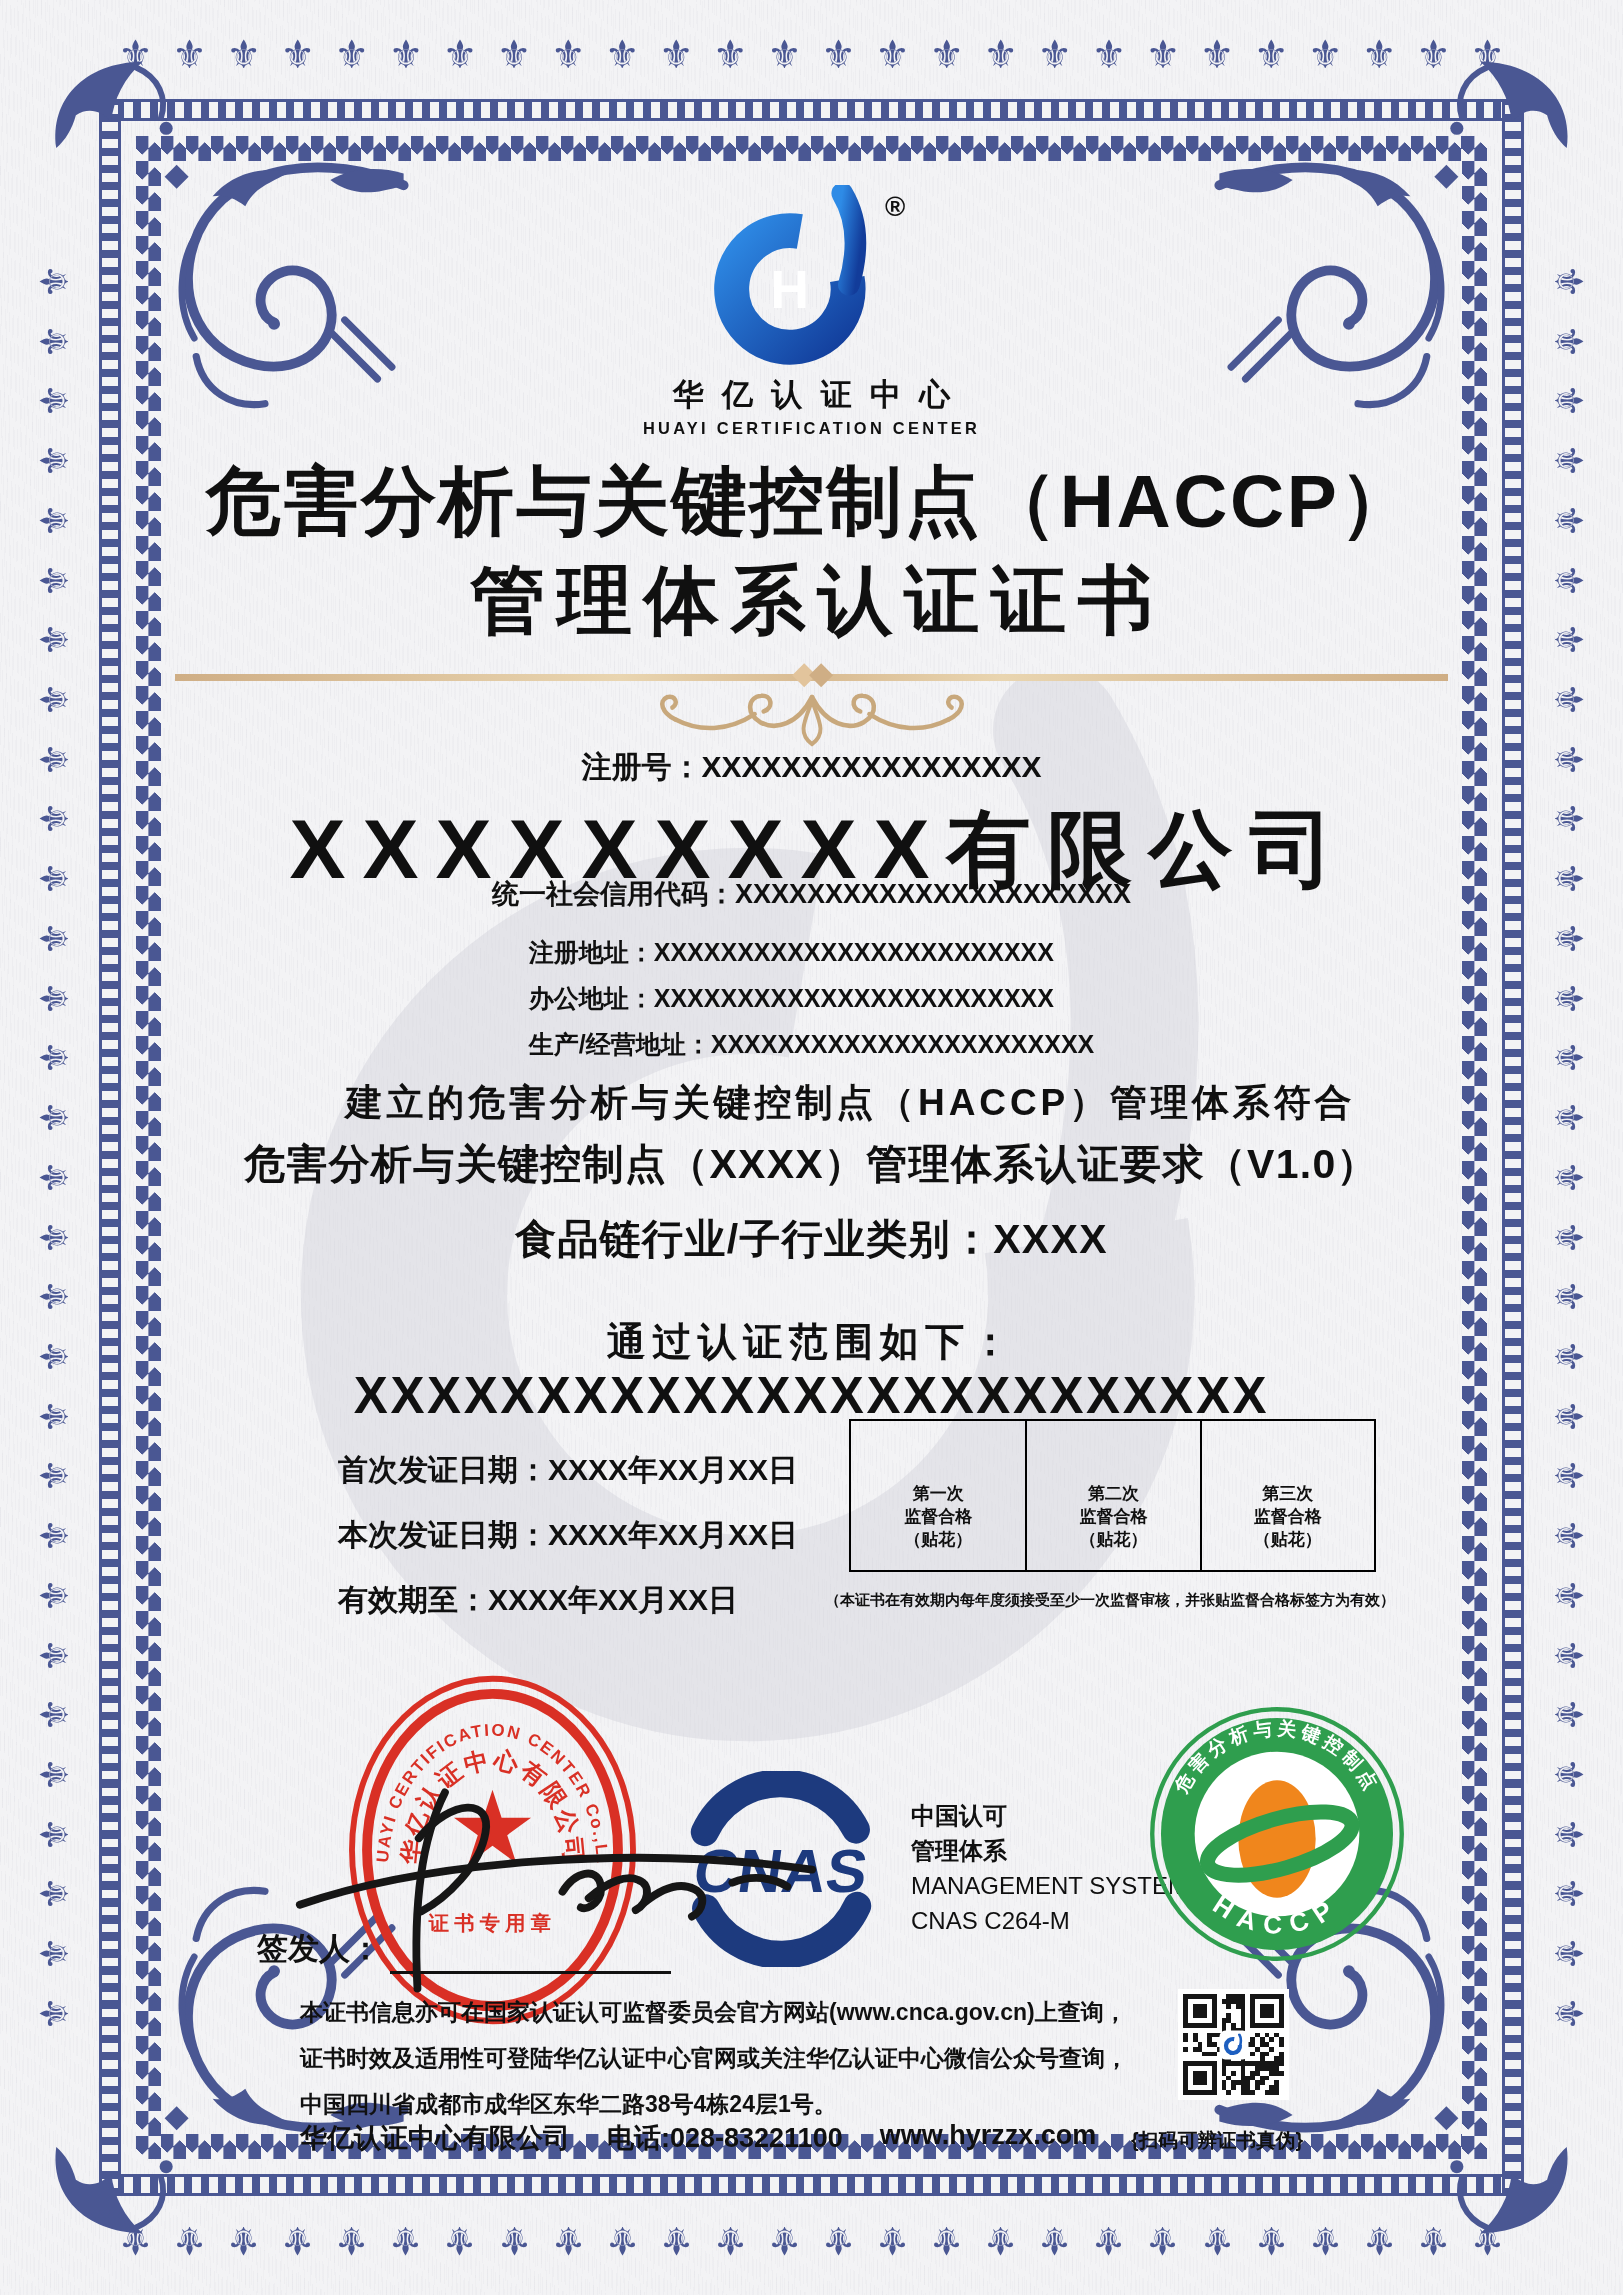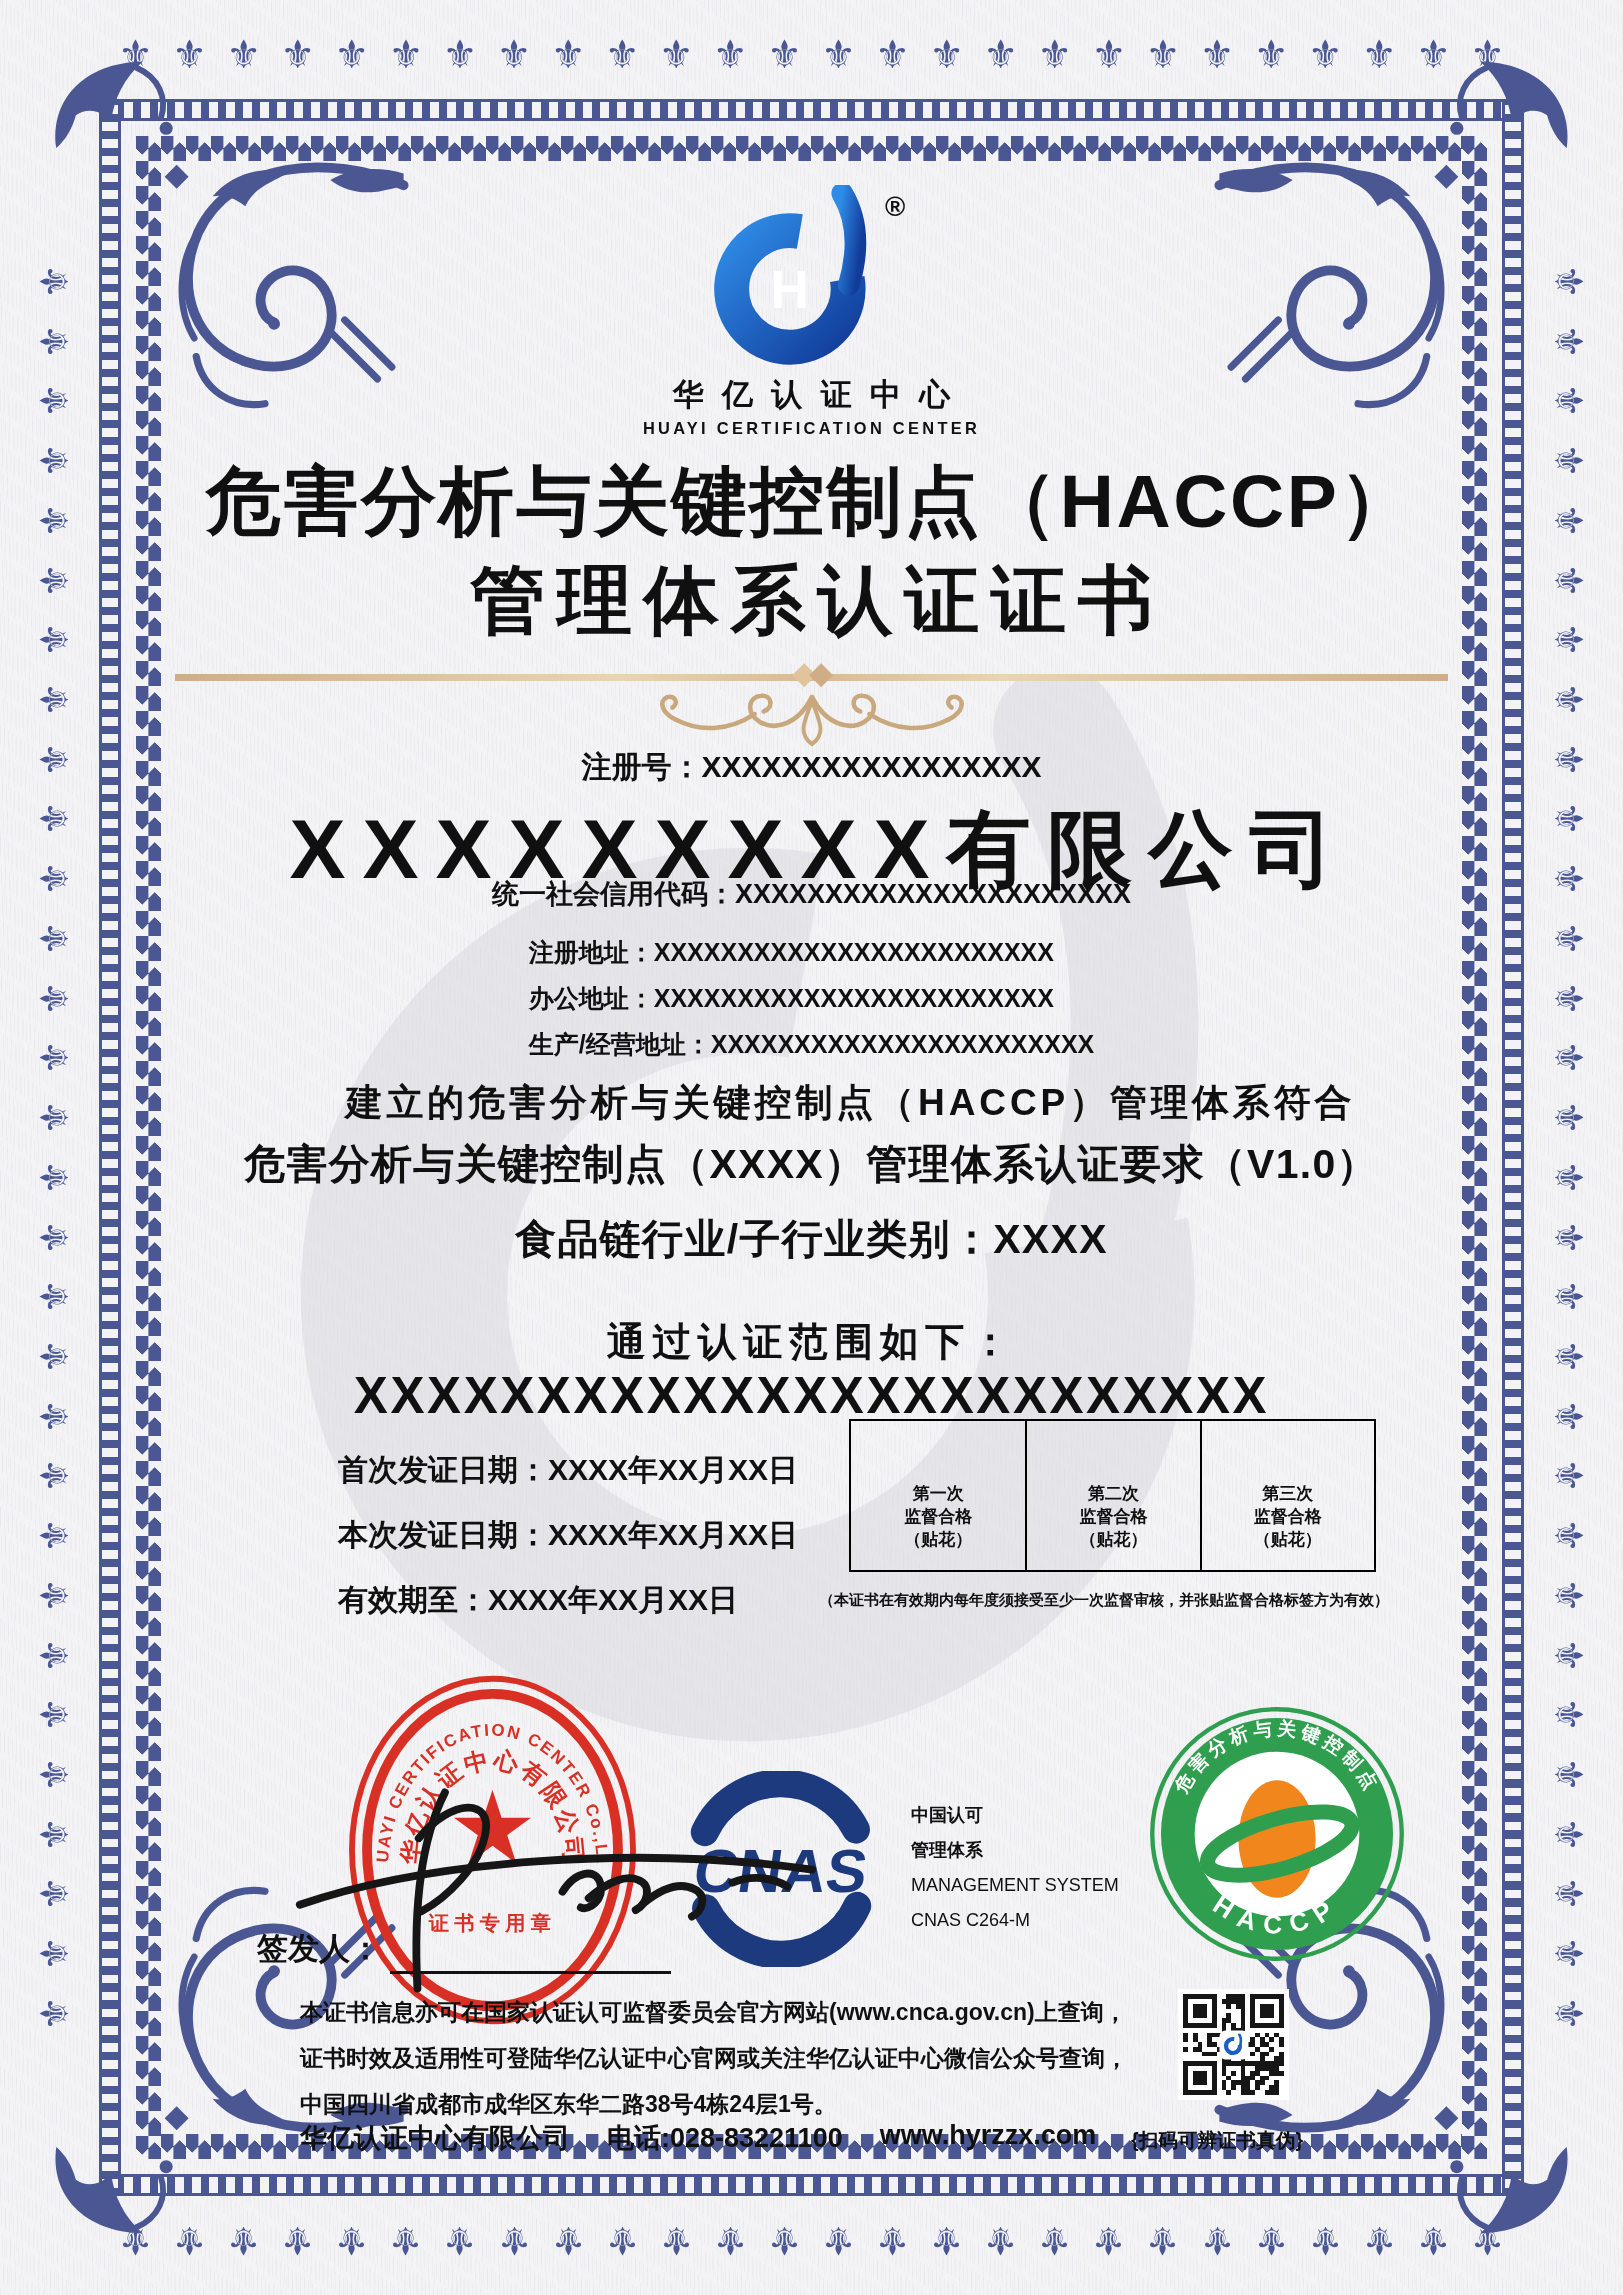--- a/index.html
+++ b/index.html
@@ -58,24 +58,24 @@
   .standard{top:1137px;font-size:41px;font-weight:900;letter-spacing:1.3px;}
   .category{top:1212px;font-size:41px;font-weight:900;letter-spacing:1.3px;}
   .scope-h{top:1315px;font-size:39px;font-weight:800;letter-spacing:6.5px;}
   .scope-v{top:1366px;font-size:51px;font-weight:700;letter-spacing:2.6px;}
   .dates{left:306px;top:1437px;font-size:30px;font-weight:700;line-height:65px;white-space:nowrap;margin-left:32px;}
   .sup-table{left:849px;top:1419px;width:523px;height:149px;display:grid;grid-template-columns:1fr 1fr 1fr;
     border:2.6px solid #000;background:transparent;}
   .sup-cell{border-left:2px solid #000;display:flex;flex-direction:column;justify-content:flex-end;
     align-items:center;font-size:17px;font-weight:700;padding:19px 0;}
   .sup-cell:first-child{border-left:none;}
-  .sup-note{left:819px;top:1591px;width:582px;font-size:15px;font-weight:700;text-align:left;}
+  .sup-note{left:819px;top:1591px;width:582px;font-size:15px;font-weight:700;text-align:center;}
   .signer{left:257px;top:1928px;font-size:31px;font-weight:700;}
   .sign-line{left:390px;top:1971px;width:281px;height:2.6px;background:#111;}
-  .cnas-text{left:911px;top:1798px;font-size:18px;font-weight:600;line-height:35px;text-align:left;white-space:nowrap;}
+  .cnas-text{left:911px;top:1798px;font-size:24px;font-weight:600;line-height:35px;text-align:left;white-space:nowrap;}
   .cnas-text .b{font-weight:400;}
   .foot-par{left:300px;top:1989px;width:890px;font-size:23px;font-weight:600;line-height:46px;text-align:left;}
   .foot-bottom{left:300px;top:2120px;font-size:27px;font-weight:800;display:flex;gap:37px;white-space:nowrap;}
   .qr-caption{left:1131px;top:2127px;font-size:19.6px;font-weight:600;}
   .qr-box{left:1178px;top:1989px;width:111px;height:111px;background:#fff;padding:5.2px;box-sizing:border-box;}
   .qr-grid{width:100%;height:100%;display:grid;grid-template-columns:repeat(21,1fr);grid-template-rows:repeat(21,1fr);}
   .qr-grid i{display:block;}
   .qr-grid i.on{background:#161616;}
   .qr-logo{position:absolute;left:50%;top:50%;transform:translate(-50%,-50%);width:29px;height:29px;background:#fff;
     border-radius:5.9px;display:flex;align-items:center;justify-content:center;}

